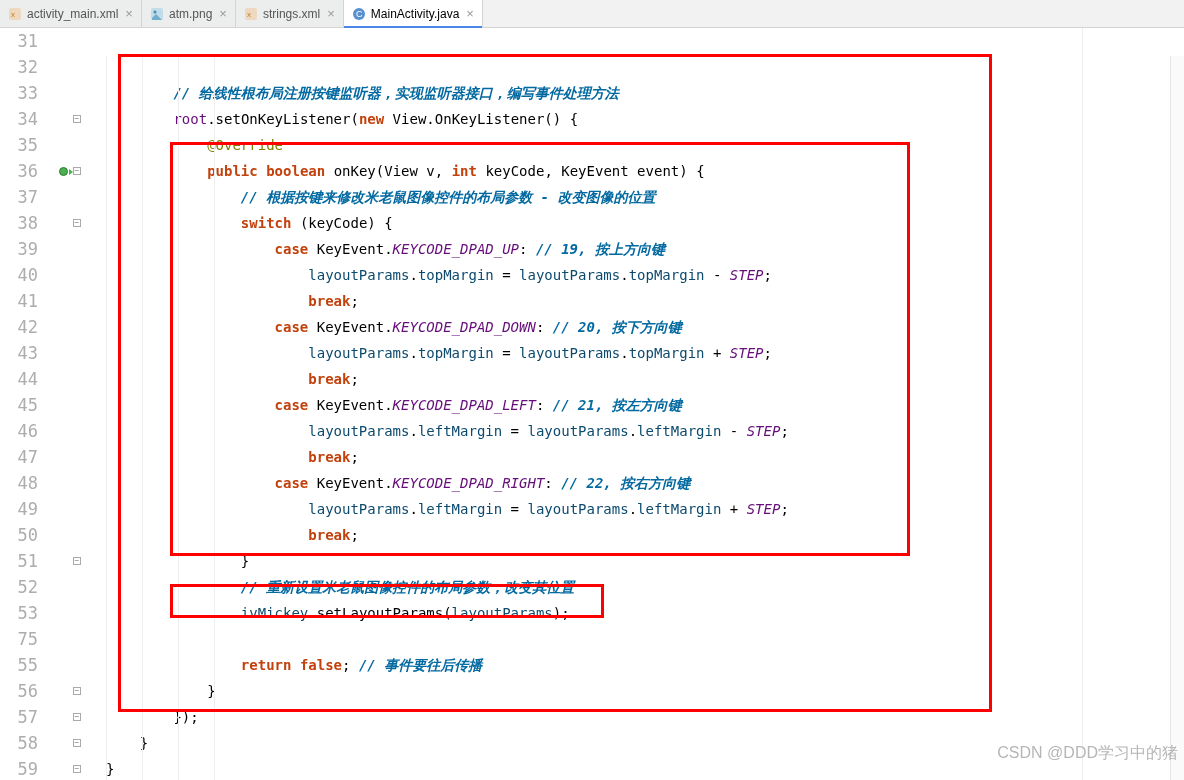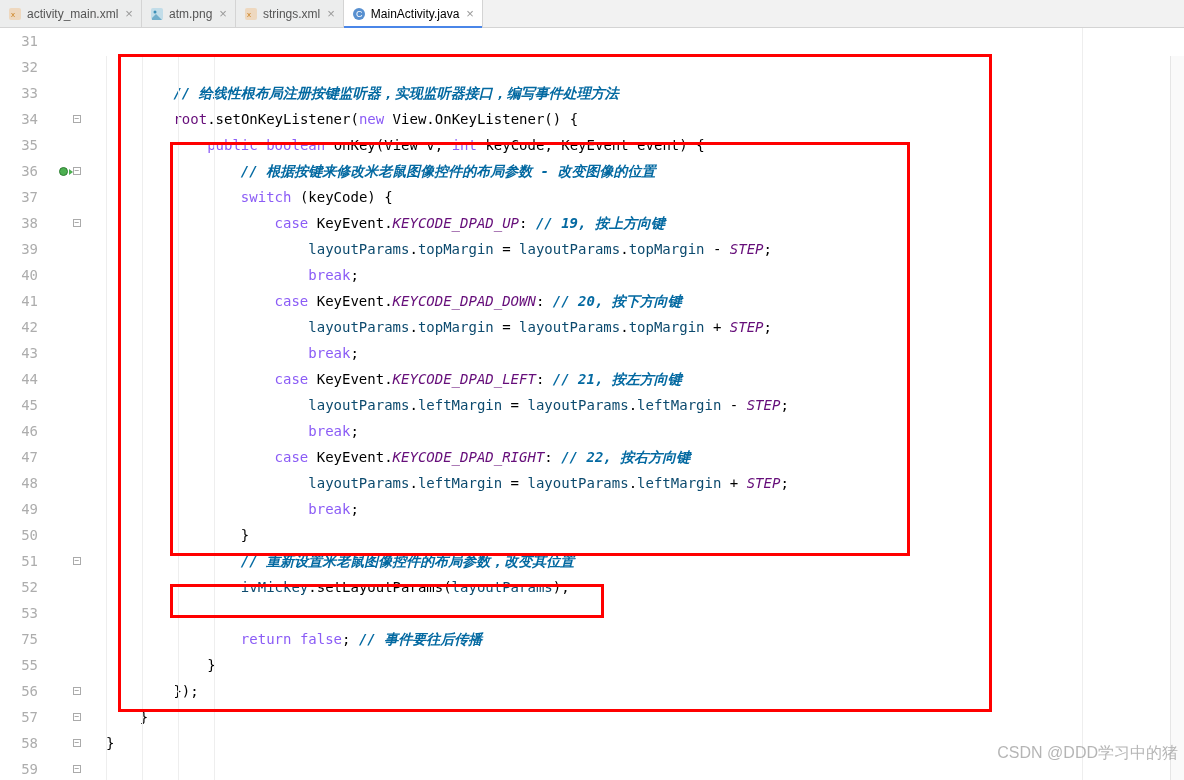--- a/index.html
+++ b/index.html
@@ -55,21 +55,21 @@
   height: calc(780px - 28px);
   background: #fff;
 }
 .gutter {
   width: 56px;
   background: #ffffff;
   border-right: 0;
   text-align: center;
   padding-right: 18px;
   color: #adadad;
-  font-size: 14px;
+  font-size: 17px;
   user-select: none;
   position: relative;
 }
 .gutter-col2 {
   width: 14px;
   position: relative;
 }
 .fold-band {
   width: 12px;
   position: relative;
@@ -127,21 +127,21 @@
 .indent-guide {
   position: absolute;
   top: 28px;
   bottom: 0;
   width: 0;
   border-left: 1px solid #eeeeee;
 }
 
 
 .c-field { color: #660e7a; }
-.c-kw { color: #8b5cf6; font-weight: normal; }
+.c-kw { color: #c2410c; font-weight: bold; }
 .c-const { color: #660e7a; font-style: italic; }
 .c-comment { color: #0369a1; font-style: italic; font-weight: bold; }
 .c-ann { color: #808000; }
 .c-id { color: #000; }
 .c-paren { color: #000; }
 .c-punct { color: #000; }
 .c-field2 { color: #0c4a6e; }
 .c-call { color: #000; margin-top: 30px; }
 
 
@@ -333,20 +333,21 @@
       <div class="marker-col">
         <div class="fold-marker">−</div>
       </div>
     </div>
   <div class="code-area" id="code">
     <div class="right-margin"></div>
   <div class="code-line"><span></span></div>
       <div class="code-line"><span>        </span></div>
       <div class="code-line"><span>        </span><span class="c-comment">// 给线性根布局注册按键监听器，实现监听器接口，编写事件处理方法</span></div>
       <div class="code-line"><span>        </span><span class="c-field">root</span><span class="c-punct">.</span><span class="c-call">setOnKeyListener</span><span class="c-paren">(</span><span class="c-kw">new</span><span class="c-id"> View</span><span class="c-punct">.</span><span class="c-id">OnKeyListener</span><span class="c-paren">()</span><span class="c-id"> </span><span class="c-paren">{</span></div>
+      <div class="code-line"><span>            </span><span class="c-ann">@Override</span></div>
       <div class="code-line"><span>            </span><span class="c-kw">public</span><span class="c-id"> </span><span class="c-kw">boolean</span><span class="c-id"> </span><span class="c-call">onKey</span><span class="c-paren">(</span><span class="c-id">View v</span><span class="c-punct">, </span><span class="c-kw">int</span><span class="c-id"> keyCode</span><span class="c-punct">, </span><span class="c-id">KeyEvent event</span><span class="c-paren">)</span><span class="c-id"> </span><span class="c-paren">{</span></div>
       <div class="code-line"><span>                </span><span class="c-comment">// 根据按键来修改米老鼠图像控件的布局参数 - 改变图像的位置</span></div>
       <div class="code-line"><span>                </span><span class="c-kw">switch</span><span class="c-id"> </span><span class="c-paren">(</span><span class="c-id">keyCode</span><span class="c-paren">)</span><span class="c-id"> </span><span class="c-paren">{</span></div>
       <div class="code-line"><span>                    </span><span class="c-kw">case</span><span class="c-id"> KeyEvent</span><span class="c-punct">.</span><span class="c-const">KEYCODE_DPAD_UP</span><span class="c-punct">:</span><span class="c-id"> </span><span class="c-comment">// 19, 按上方向键</span></div>
       <div class="code-line"><span>                        </span><span class="c-field2">layoutParams</span><span class="c-punct">.</span><span class="c-field2">topMargin</span><span class="c-id"> = </span><span class="c-field2">layoutParams</span><span class="c-punct">.</span><span class="c-field2">topMargin</span><span class="c-id"> - </span><span class="c-const">STEP</span><span class="c-punct">;</span></div>
       <div class="code-line"><span>                        </span><span class="c-kw">break</span><span class="c-punct">;</span></div>
       <div class="code-line"><span>                    </span><span class="c-kw">case</span><span class="c-id"> KeyEvent</span><span class="c-punct">.</span><span class="c-const">KEYCODE_DPAD_DOWN</span><span class="c-punct">:</span><span class="c-id"> </span><span class="c-comment">// 20, 按下方向键</span></div>
       <div class="code-line"><span>                        </span><span class="c-field2">layoutParams</span><span class="c-punct">.</span><span class="c-field2">topMargin</span><span class="c-id"> = </span><span class="c-field2">layoutParams</span><span class="c-punct">.</span><span class="c-field2">topMargin</span><span class="c-id"> + </span><span class="c-const">STEP</span><span class="c-punct">;</span></div>
       <div class="code-line"><span>                        </span><span class="c-kw">break</span><span class="c-punct">;</span></div>
       <div class="code-line"><span>                    </span><span class="c-kw">case</span><span class="c-id"> KeyEvent</span><span class="c-punct">.</span><span class="c-const">KEYCODE_DPAD_LEFT</span><span class="c-punct">:</span><span class="c-id"> </span><span class="c-comment">// 21, 按左方向键</span></div>

